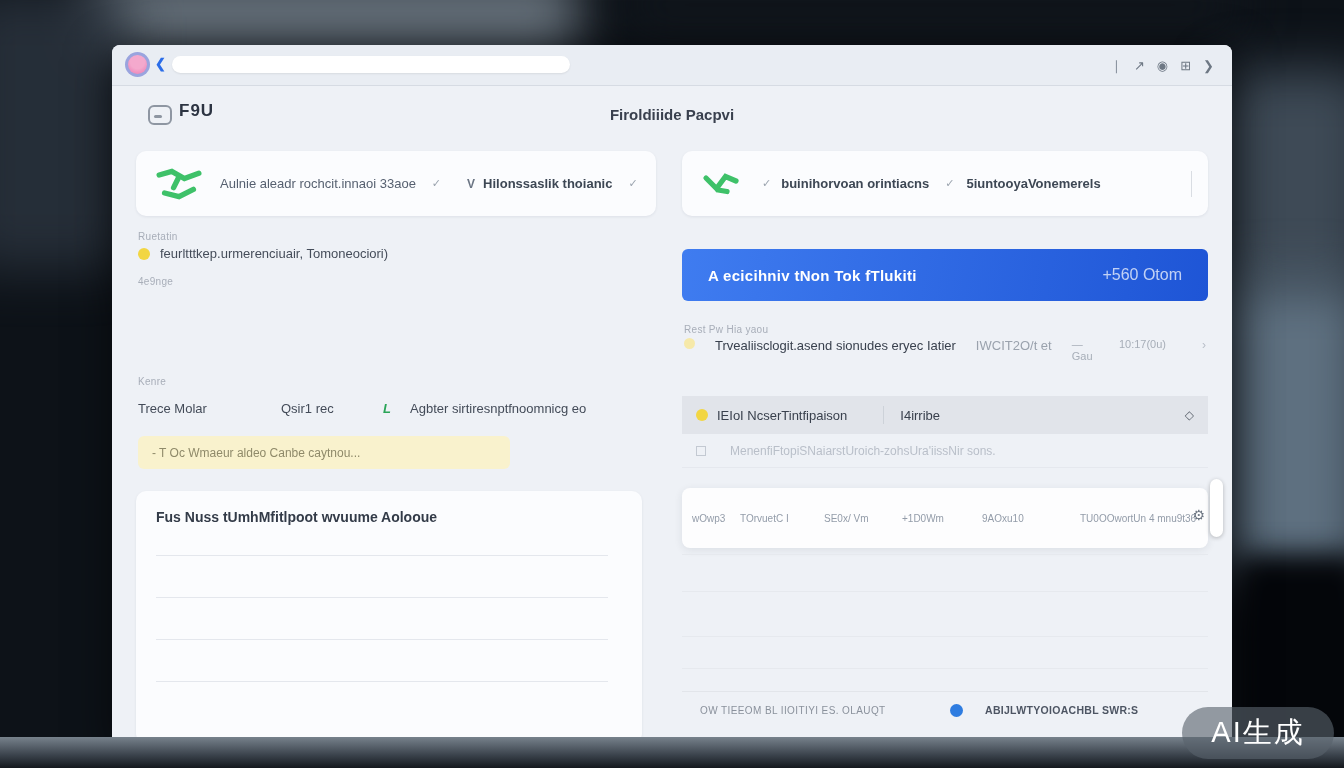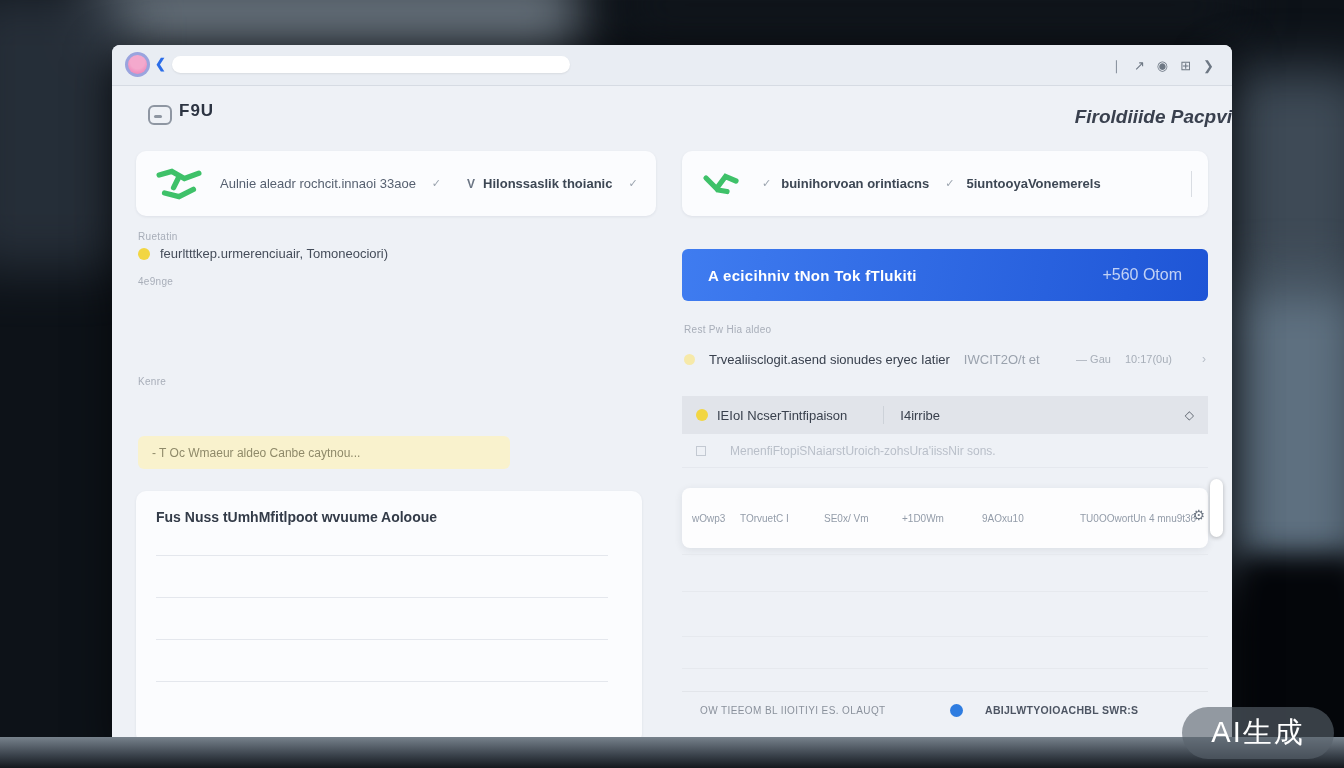--- a/index.html
+++ b/index.html
@@ -27,21 +27,21 @@
   .tb-icons{position:absolute;right:18px;top:0;height:40px;display:flex;align-items:center;gap:12px;
             color:#6e7884;font-size:13px;}
   .tb-icons span{cursor:pointer;}
   .tb-icons .sep{cursor:default;color:#8b94a0;}
 
   
   .page{position:relative;height:660px;}
   .app-ic{position:absolute;left:36px;top:19px;width:20px;height:16px;border:2px solid #8e96a2;border-radius:6px;}
   .app-ic::after{content:"";position:absolute;left:4px;top:8px;width:8px;height:3px;border-radius:2px;background:#8e96a2;}
   .app-label{position:absolute;left:67px;top:15px;font-size:17px;font-weight:bold;color:#2c3442;letter-spacing:1px;}
-  .pg-title{position:absolute;left:0;right:0;top:20px;text-align:right;font-size:19px;font-weight:bold;color:#39404e;font-style:italic;}
+  .pg-title{position:absolute;left:0;right:0;top:20px;text-align:center;font-size:15px;font-weight:bold;color:#39404e;}
 
   .col{position:absolute;top:0;height:660px;}
   .col-left{left:24px;width:520px;}
   .col-right{left:570px;width:526px;}
 
   .card{position:absolute;background:#fbfcfe;border-radius:10px;box-shadow:0 1px 3px rgba(30,40,60,.08);}
   .acct-card{top:65px;left:0;height:65px;display:flex;align-items:center;padding:0 16px;box-sizing:border-box;cursor:pointer;}
   .acct-card svg{flex:0 0 auto;}
   .t13{font-size:13px;color:#566070;margin-left:14px;white-space:nowrap;}
   .chk{color:#9aa3ae;font-size:11px;margin:0 0 0 16px;}
@@ -75,22 +75,22 @@
   .hline{position:absolute;left:20px;right:34px;height:1px;background:#e4e7ed;}
 
   
   .acct-card-r{width:526px;}
   .banner{position:absolute;left:0;top:163px;width:526px;height:52px;border-radius:6px;cursor:pointer;
           background:linear-gradient(100deg,#3f7cf0,#1e55d6);display:flex;align-items:center;
           justify-content:space-between;padding:0 26px;box-sizing:border-box;}
   .banner-label{color:#fff;font-size:15px;font-weight:bold;letter-spacing:.3px;}
   .banner-val{color:rgba(255,255,255,.72);font-size:16px;}
 
-  .item-row{position:absolute;left:2px;top:258px;width:522px;height:30px;display:flex;align-items:center;
-            gap:14px;font-size:13px;cursor:pointer;}
+  .item-row{position:absolute;left:2px;top:252px;width:522px;height:30px;display:flex;
+            gap:20px;font-size:13px;cursor:pointer;}
   .pdot{width:11px;height:11px;border-radius:50%;background:#f6e9a9;flex:0 0 auto;}
   .ir-text{color:#39414e;white-space:nowrap;}
   .ir-suffix{color:#9aa2ad;white-space:nowrap;}
   .ir-meta1{margin-left:auto;color:#a7aeb8;font-size:11px;}
   .ir-meta2{color:#a7aeb8;font-size:11px;}
   .ir-chev{margin-left:16px;color:#b8bec8;font-size:12px;}
 
   .tabbar{position:absolute;left:0;top:310px;width:526px;height:38px;background:#e1e4ea;display:flex;
           align-items:center;padding:0 14px;box-sizing:border-box;}
   .tab1{display:flex;gap:9px;align-items:center;font-size:13px;color:#39404d;cursor:pointer;}
@@ -181,20 +181,26 @@
 
         <div class="lbl" style="left:2px;top:145px;">Ruetatin</div>
         <div class="dotrow" style="left:2px;top:160px;">
           <div class="ydot"></div>
           <span class="val">feurltttkep.urmerenciuair, Tomoneociori)</span>
         </div>
         <div class="lbl" style="left:2px;top:190px;">4e9nge</div>
 
 
         <div class="lbl" style="left:2px;top:290px;">Kenre</div>
+        <div class="meta-row">
+          <span class="m1">Trece Molar</span>
+          <span class="m2">Qsir1 rec</span>
+          <span class="badge">L</span>
+          <span class="m3">Agbter sirtiresnptfnoomnicg eo</span>
+        </div>
 
         <div class="notice">
           <span>- T Oc Wmaeur aldeo Canbe caytnou...</span>
         </div>
 
         <div class="card list-card">
           <div class="list-title">Fus Nuss tUmhMfitlpoot wvuume Aolooue</div>
         </div>
         <div class="hline" style="left:20px;width:452px;top:469px;"></div>
         <div class="hline" style="left:20px;width:452px;top:511px;"></div>
@@ -216,21 +222,21 @@
           <span class="chk">✓</span>
           <span class="semib" style="margin-left:12px;">5iuntooyaVonemerels</span>
           <div class="vbar"></div>
         </div>
 
         <div class="banner">
           <span class="banner-label">A ecicihniv tNon Tok fTlukiti</span>
           <span class="banner-val">+560 Otom</span>
         </div>
 
-        <div class="lbl" style="left:2px;top:238px;">Rest Pw Hia aldeo</div>
+        <div class="lbl" style="left:2px;top:238px;">Rest Pw Hia yaou</div>
 
         <div class="item-row">
           <div class="pdot"></div>
           <span class="ir-text">Trvealiisclogit.asend sionudes eryec Iatier</span>
           <span class="ir-suffix">IWCIT2O/t et</span>
           <span class="ir-meta1">— Gau</span>
           <span class="ir-meta2">10:17(0u)</span>
           <span class="ir-chev">›</span>
         </div>
 

